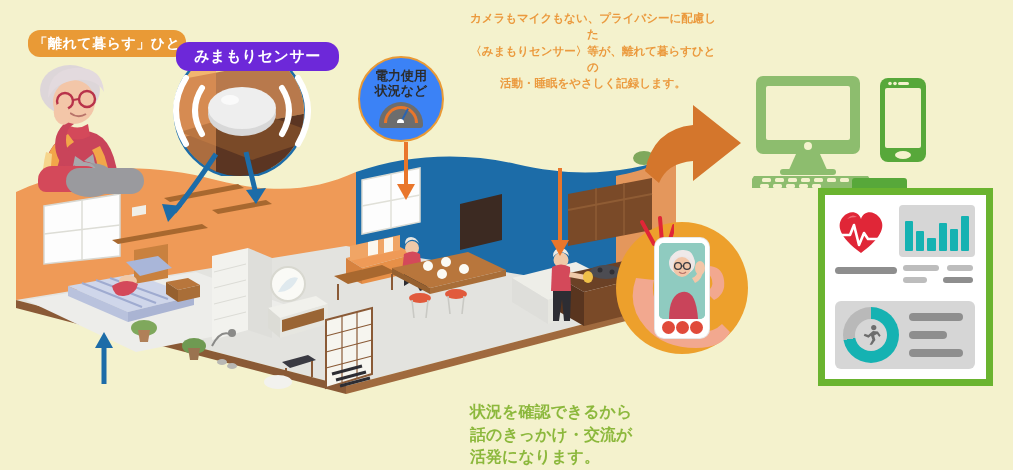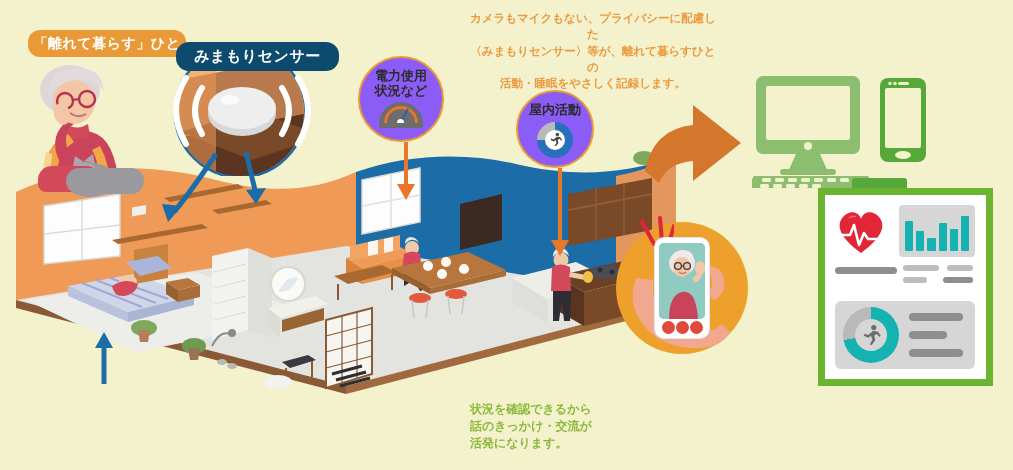--- a/index.html
+++ b/index.html
@@ -16,32 +16,32 @@
   .nosel{user-select:none;}
 
   
   .pill{
     position:absolute;border-radius:12px;color:#fff;
     font-weight:bold;letter-spacing:.5px;
     display:flex;align-items:center;justify-content:center;
     text-align:center;line-height:1.1;
   }
   #badge-left{left:28px;top:30px;width:158px;height:27px;background:#e99a36;font-size:14px;}
-  #badge-sensor{left:176px;top:42px;width:163px;height:29px;background:#0c4a6e;font-size:15px;border-radius:13px;}
+  #badge-sensor{left:176px;top:42px;width:163px;height:29px;background:#6d28d9;font-size:15px;border-radius:13px;}
   #badge-right{left:858px;top:28px;width:135px;height:27px;background:#6ab42f;font-size:14px;}
 
   
   .txt{position:absolute;line-height:1.42;white-space:pre-line;font-weight:bold;}
   #note-top{left:468px;top:10px;width:250px;font-size:11.5px;color:#eb9a3e;text-align:center;}
-  #note-mid{left:470px;top:401px;width:180px;font-size:12px;color:#8cb83c;}
+  #note-mid{left:470px;top:401px;width:180px;font-size:16px;color:#8cb83c;}
   #note-right{left:817px;top:401px;width:190px;font-size:11.5px;color:#8cb83c;}
 
   
   .bubble{
-    position:absolute;border-radius:50%;background:#8b5cf6;
+    position:absolute;border-radius:50%;background:#3b82f6;
     display:flex;flex-direction:column;align-items:center;
     justify-content:flex-start;box-sizing:border-box;
   }
   .bubble .blabel{
     font-weight:bold;text-align:center;line-height:1.15;color:#2b2b2b;
     white-space:pre-line;
   }
   #bub-power{left:358px;top:56px;width:86px;height:86px;border:2.5px solid #e99a36;padding-top:11px;}
   #bub-power .blabel{font-size:13px;}
   #bub-indoor{left:516px;top:90px;width:78px;height:78px;border:2.5px solid #e99a36;padding-top:11px;}
@@ -391,31 +391,20 @@
 状況など</div>
     <div class="gauge">
       <div class="g-body"></div>
       <div class="g-arc"></div>
       <div class="g-needle"></div>
       <div class="g-hub"></div>
       <div class="g-base"></div>
     </div>
   </div>
 
-  <div class="bubble" id="bub-indoor">
-    <div class="blabel nosel">屋内活動</div>
-    <div class="donut" style="background:conic-gradient(#2a6fbd 0deg 270deg,#b9b9b9 270deg 360deg);">
-      <div class="d-hole">
-        <svg width="15" height="15" viewBox="0 0 16 16">
-          <circle cx="10" cy="2.6" r="1.9" fill="#4a4a50"></circle>
-          <path d="M9.4 5 L6 8 L3.4 7 L2.7 8.6 L6.2 10 L8 8.6 L9 11.4 L7 15 L8.7 15 L11.2 11.6 L10.3 8.4 L12.4 7.2 L14 9.4 L15 8.4 L13 5.4 Z" fill="#4a4a50"></path>
-        </svg>
-      </div>
-    </div>
-  </div>
 
 
   <div id="videocircle">
     <svg class="abs" style="left:18px;top:-6px;width:40px;height:34px;">
       <path d="M20 28 L8 6" stroke="#e02637" stroke-width="4" stroke-linecap="round"></path>
       <path d="M28 26 L26 2" stroke="#e02637" stroke-width="4" stroke-linecap="round"></path>
       <path d="M34 30 L40 10" stroke="#e02637" stroke-width="4" stroke-linecap="round"></path>
     </svg>
 
     <svg class="abs" style="left:14px;top:42px;width:108px;height:86px;">

